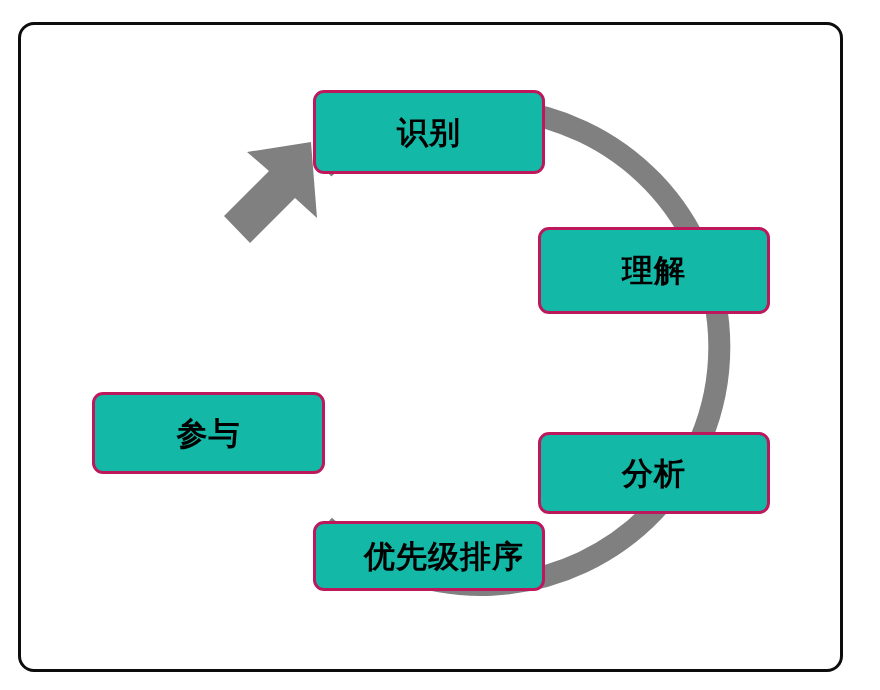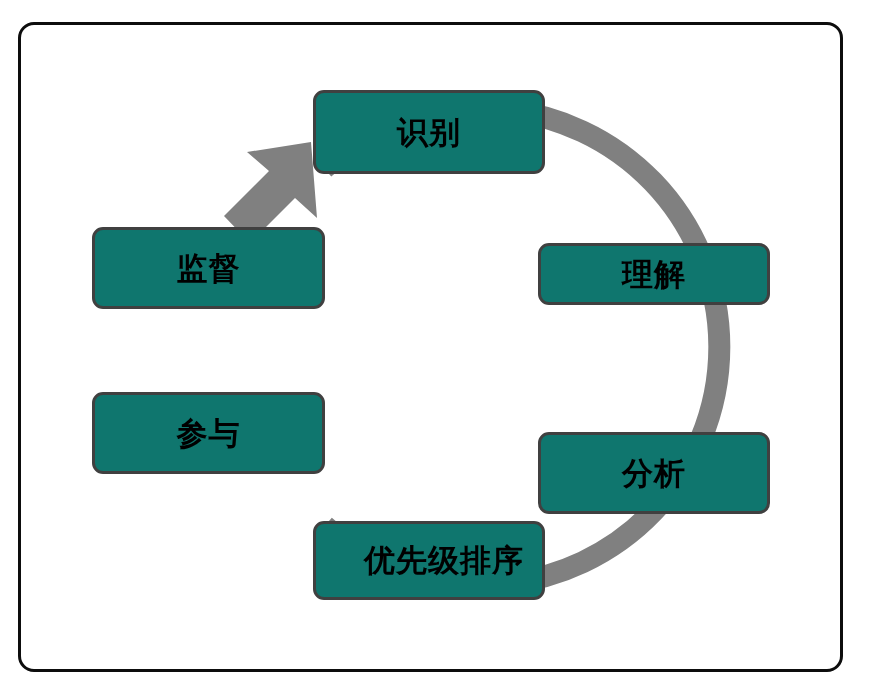--- a/index.html
+++ b/index.html
@@ -36,39 +36,39 @@
     position: absolute;
     left: 0;
     top: 0;
     width: 880px;
     height: 690px;
   }
   
   .stage-box {
     position: absolute;
     box-sizing: border-box;
-    background: #0f766e;
-    border: 3px solid #404040;
+    background: #14b8a6;
+    border: 3px solid #be185d;
     border-radius: 11px;
     display: flex;
     align-items: center;
     justify-content: center;
   }
   .stage-label {
     font-size: 31px;
     font-weight: bold;
     color: #000000;
     letter-spacing: 1px;
     line-height: 1;
     white-space: nowrap;
   }
   #box-identify  { left: 313px; top: 90px;  width: 232px; height: 84px; }
-  #box-understand{ left: 538px; top: 227px; width: 232px; height: 62px; margin-top: 16px; }
+  #box-understand{ left: 538px; top: 227px; width: 232px; height: 87px; }
   #box-analyze   { left: 538px; top: 392px; width: 232px; height: 82px; margin-top: 40px; }
-  #box-prioritize{ left: 313px; top: 521px; width: 232px; height: 79px; padding-left: 30px; }
+  #box-prioritize{ left: 313px; top: 521px; width: 232px; height: 70px; padding-left: 30px; }
   #box-engage    { left: 92px;  top: 392px; width: 233px; height: 82px; text-align: center; }
   #box-monitor   { left: 92px;  top: 227px; width: 233px; height: 82px; }
 </style>
 </head>
 <body>
 
 <div id="canvas">
 
   <div id="outer-frame"></div>
 
@@ -95,17 +95,14 @@
   </div>
 
   <div class="stage-box" id="box-prioritize">
     <span class="stage-label">优先级排序</span>
   </div>
 
   <div class="stage-box" id="box-engage">
     <span class="stage-label">参与</span>
   </div>
 
-  <div class="stage-box" id="box-monitor">
-    <span class="stage-label">监督</span>
-  </div>
 
 </div>
 
 </body></html>

